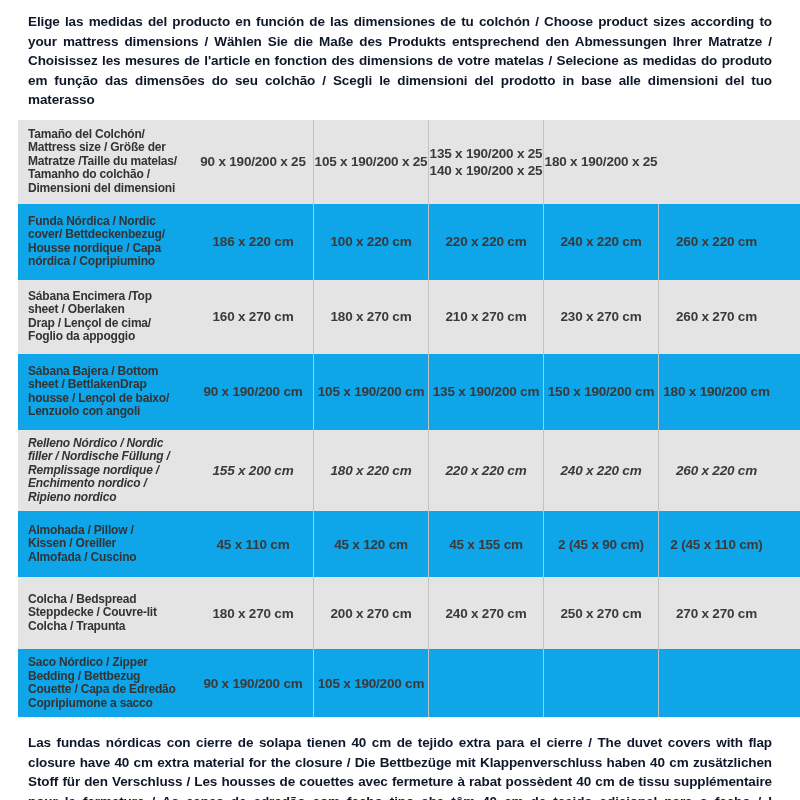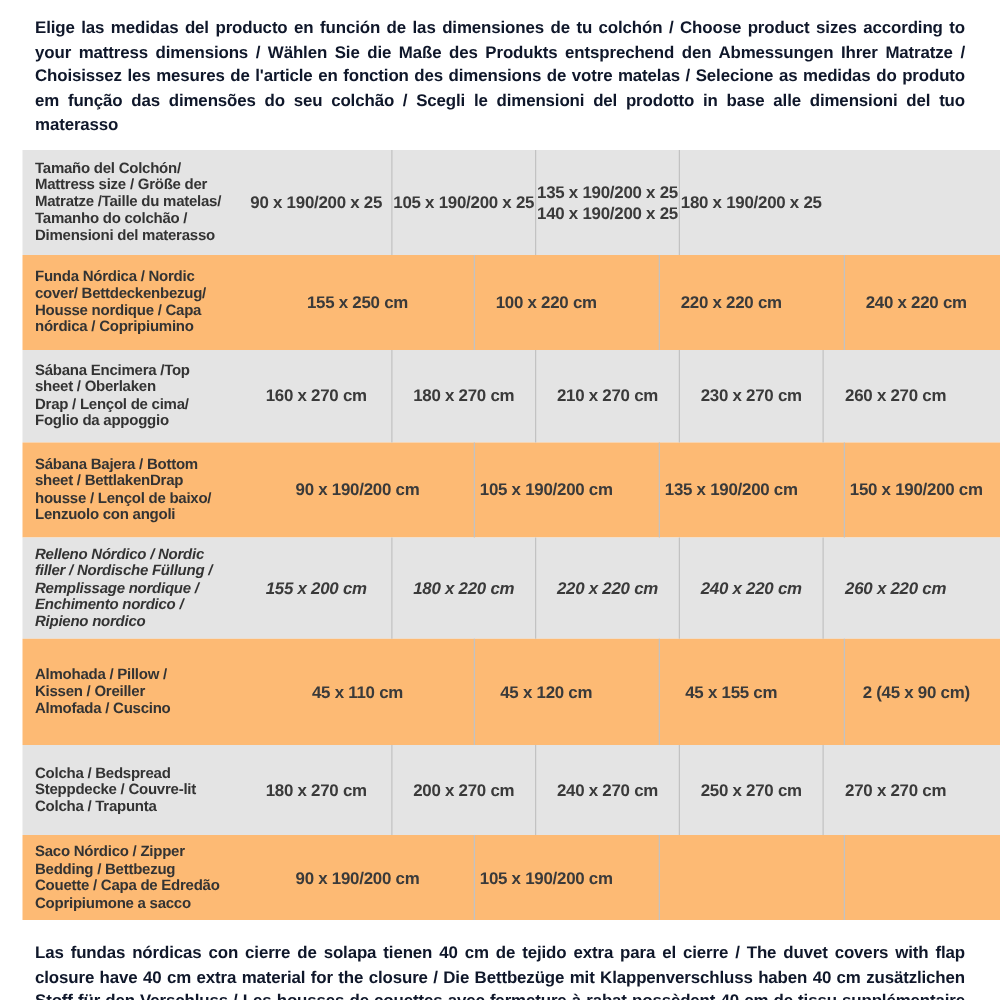--- a/index.html
+++ b/index.html
@@ -33,21 +33,21 @@
   .size-table {
     margin-left: 18px;
     width: 782px;
   }
   .row {
     display: grid;
     grid-template-columns: 175px 120px 115px 115px 115px 1fr;
     align-items: stretch;
   }
   .row.gray  { background: #e4e4e4; }
-  .row.white { background: #fdba74; gap: 33px; }
+  .row.white { background: #0ea5e9; }
 
   .r1 { min-height: 84px; }
   .r2 { min-height: 76px; }
   .r3 { min-height: 74px; }
   .r4 { min-height: 76px; }
   .r5 { min-height: 78px; font-style: italic; }
   .r6 { min-height: 66px; }
   .r7 { min-height: 72px; }
   .r8 { min-height: 66px; }
 
@@ -85,33 +85,33 @@
 
 <div class="page">
   <p class="intro">Elige las medidas del producto en función de las dimensiones de tu colchón / Choose product sizes according to your mattress dimensions / Wählen Sie die Maße des Produkts entsprechend den Abmessungen Ihrer Matratze / Choisissez les mesures de l'article en fonction des dimensions de votre matelas / Selecione as medidas do produto em função das dimensões do seu colchão / Scegli le dimensioni del prodotto in base alle dimensioni del tuo materasso</p>
 
   <div class="size-table">
       <div class="row r1 gray">
         <div class="cell label">Tamaño del Colchón/
 Mattress size / Größe der
 Matratze /Taille du matelas/
 Tamanho do colchão /
-Dimensioni del materasso</div>
+Dimensioni del dimensioni</div>
         <div class="cell value">90 x 190/200 x 25</div>
         <div class="cell value">105 x 190/200 x 25</div>
         <div class="cell value">135 x 190/200 x 25
 140 x 190/200 x 25</div>
         <div class="cell value">180 x 190/200 x 25</div>
       </div>
       <div class="row r2 white">
         <div class="cell label">Funda Nórdica /  Nordic
 cover/ Bettdeckenbezug/
 Housse nordique  / Capa
 nórdica / Copripiumino</div>
-        <div class="cell value">155 x 250 cm</div>
+        <div class="cell value">186 x 220 cm</div>
         <div class="cell value">100 x 220 cm</div>
         <div class="cell value">220 x 220 cm</div>
         <div class="cell value">240 x 220 cm</div>
         <div class="cell value">260 x 220 cm</div>
       </div>
       <div class="row r3 gray">
         <div class="cell label">Sábana Encimera /Top
 sheet / Oberlaken
 Drap / Lençol de cima/
 Foglio da appoggio</div>

